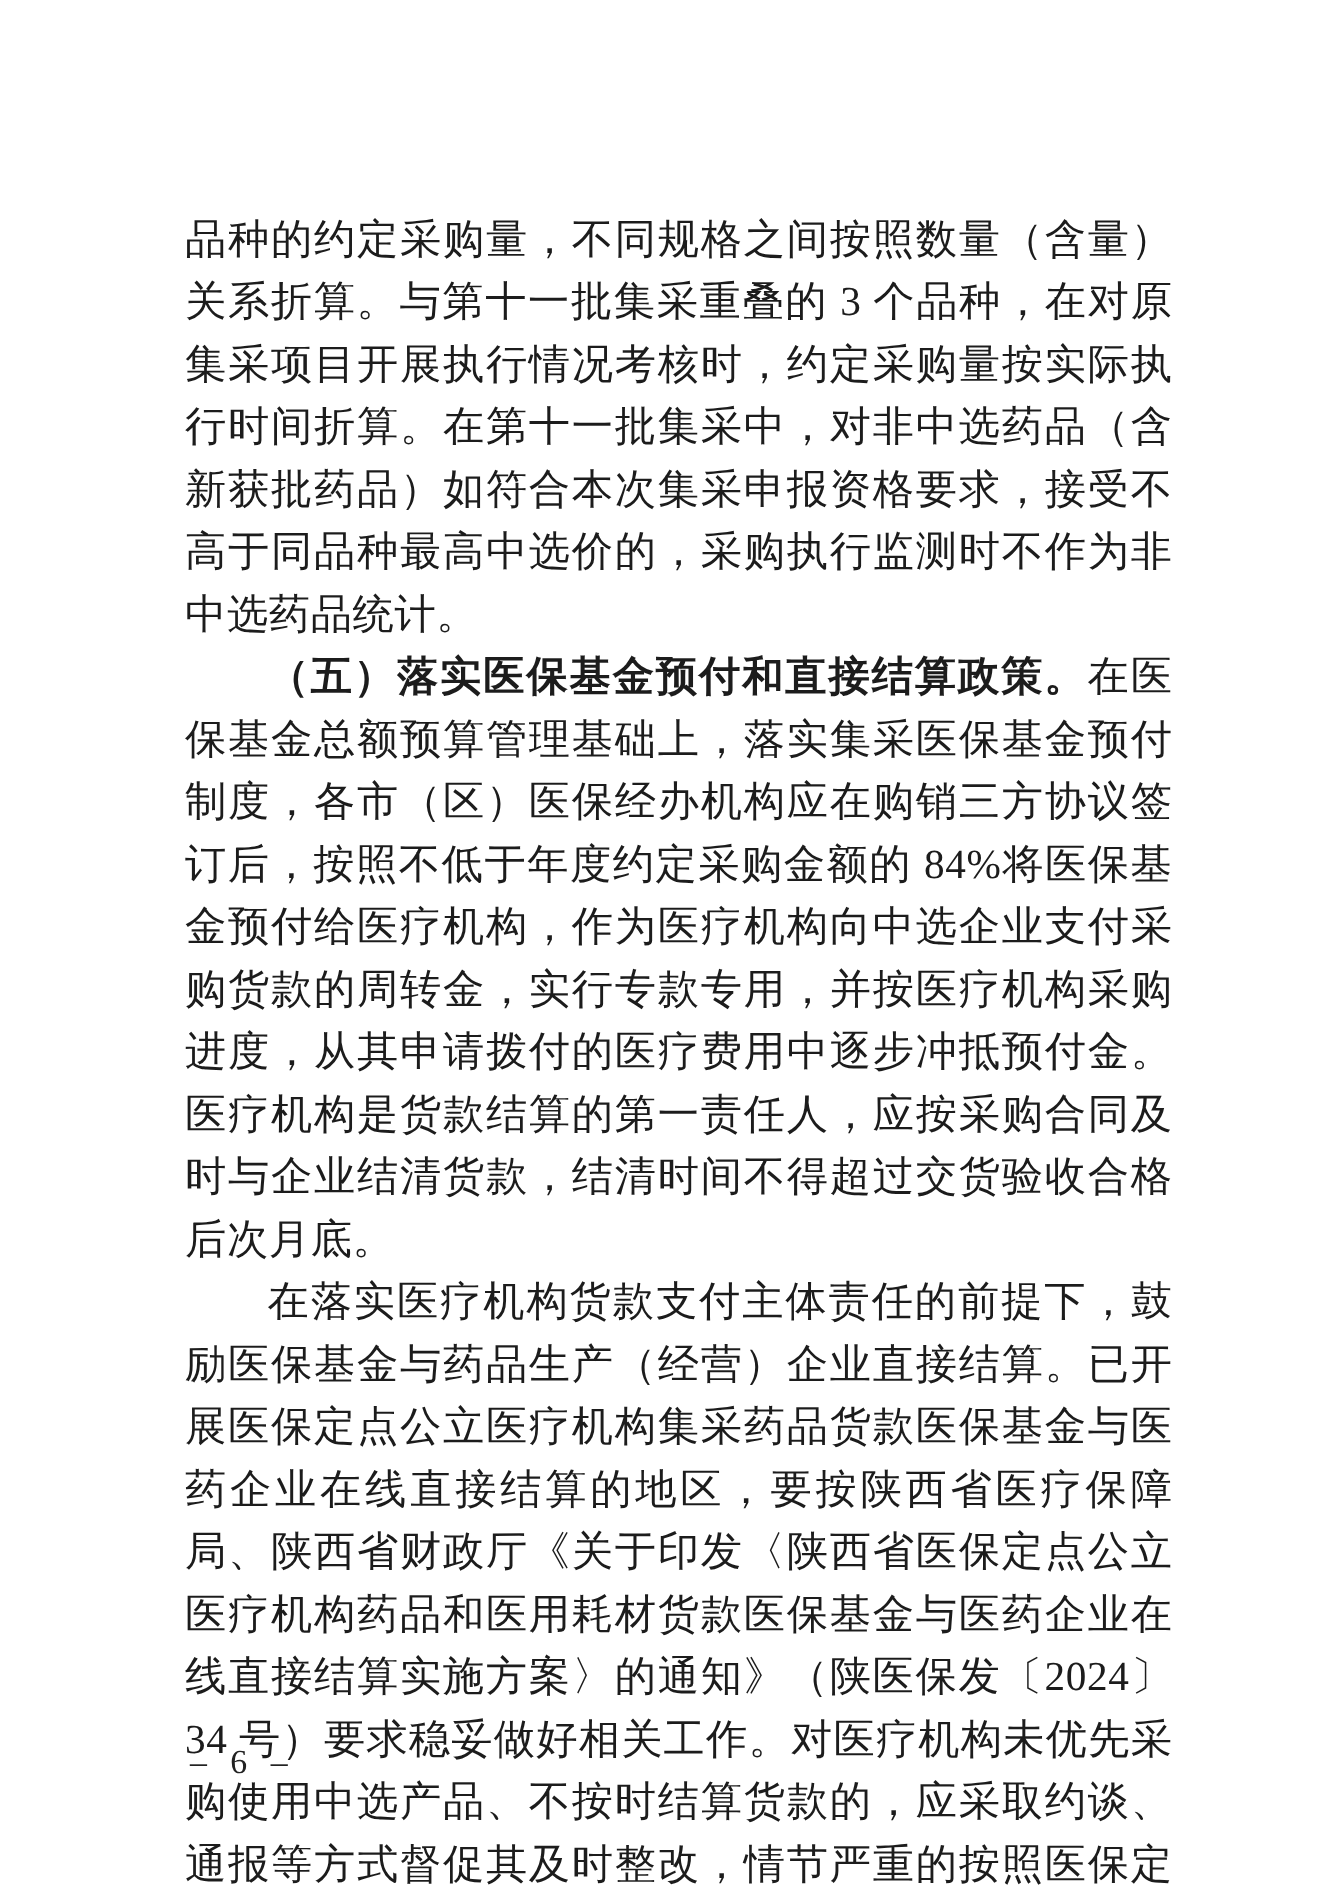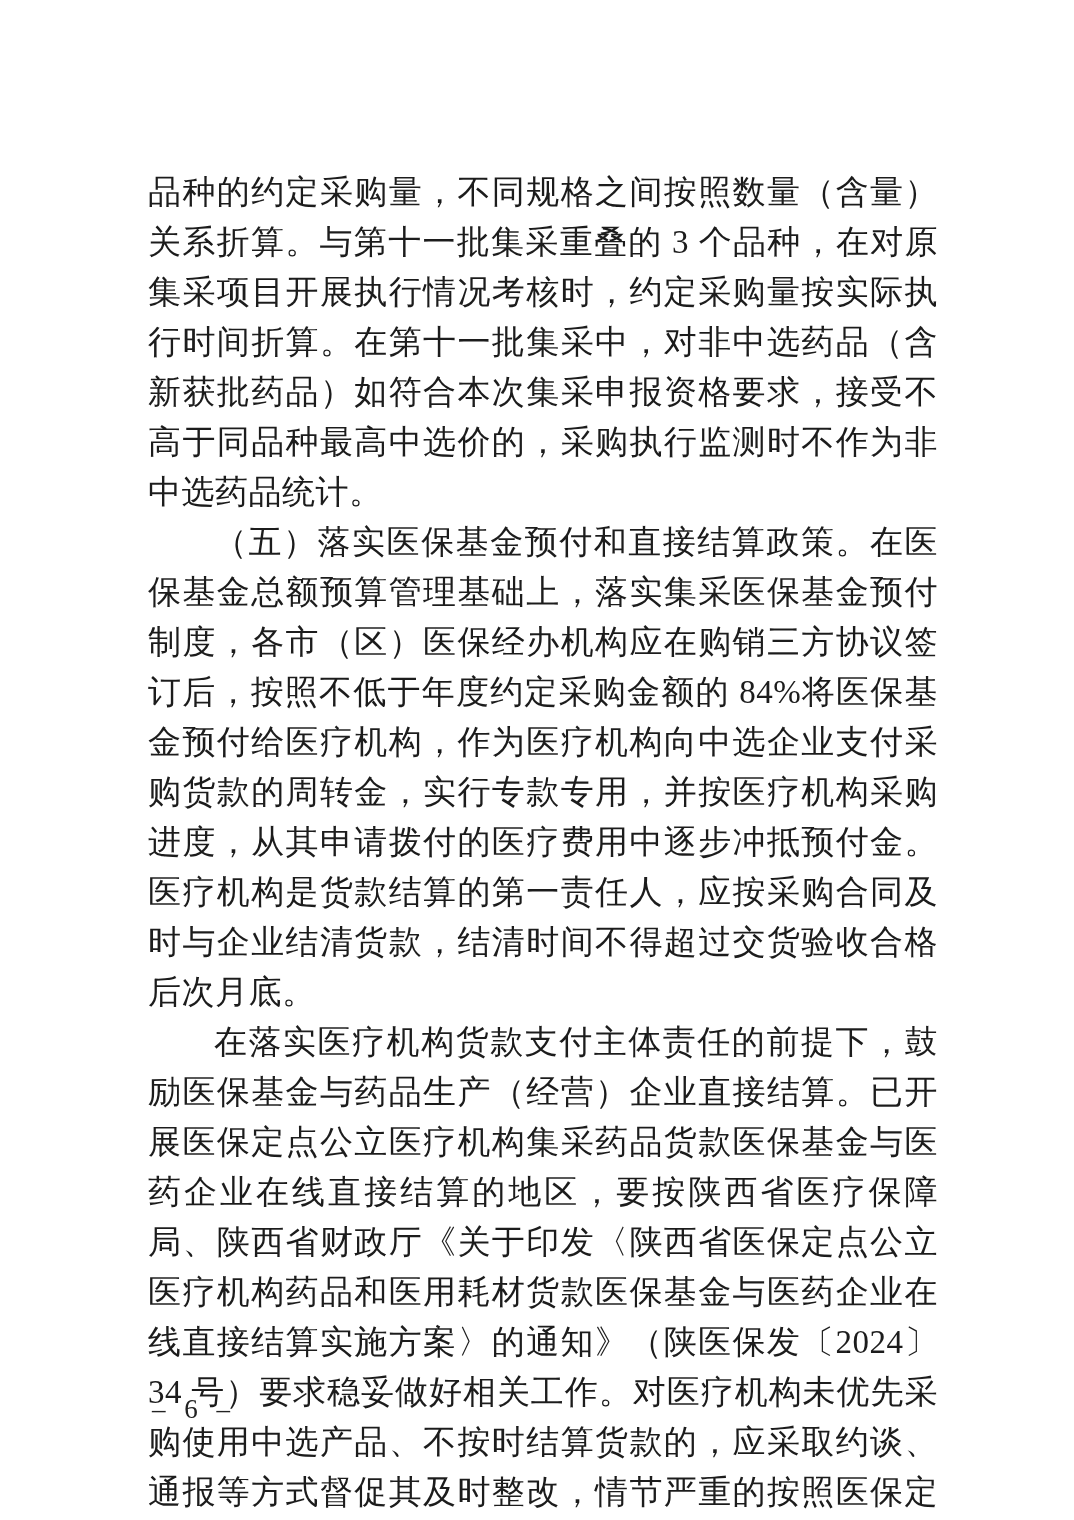--- a/index.html
+++ b/index.html
@@ -25,21 +25,21 @@
   }
   p.para {
     margin: 0;
     padding: 0;
     text-indent: 2em;
   }
   p.para.continuation {
     text-indent: 0;
   }
   .lead {
-    font-weight: normal;
+    font-weight: bold;
   }
   .page-footer {
     position: absolute;
     left: 152px;
     top: 1392px;
     font-size: 27px;
     line-height: 34px;
     color: #222222;
     letter-spacing: 6px;
   }

